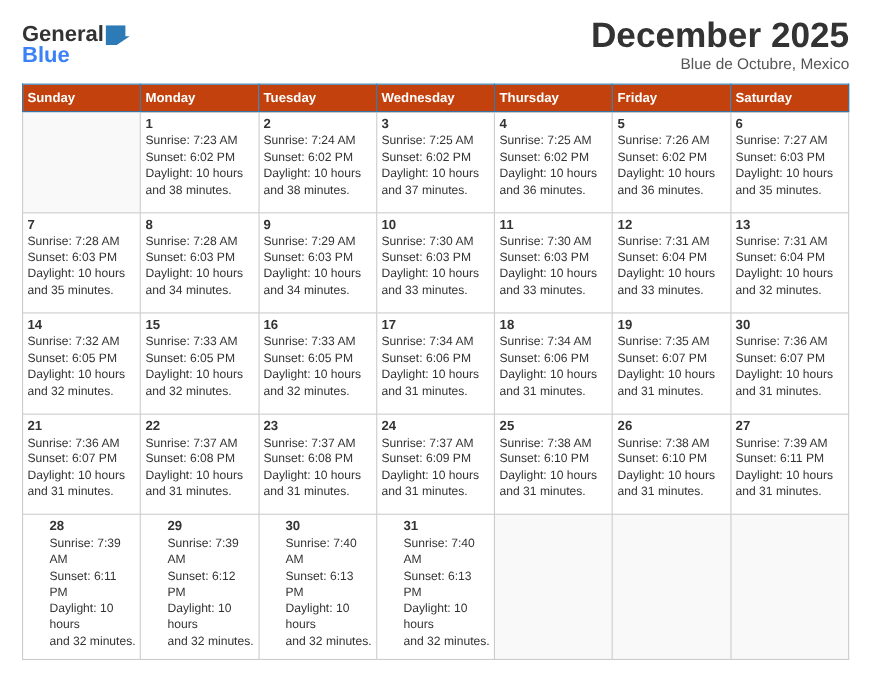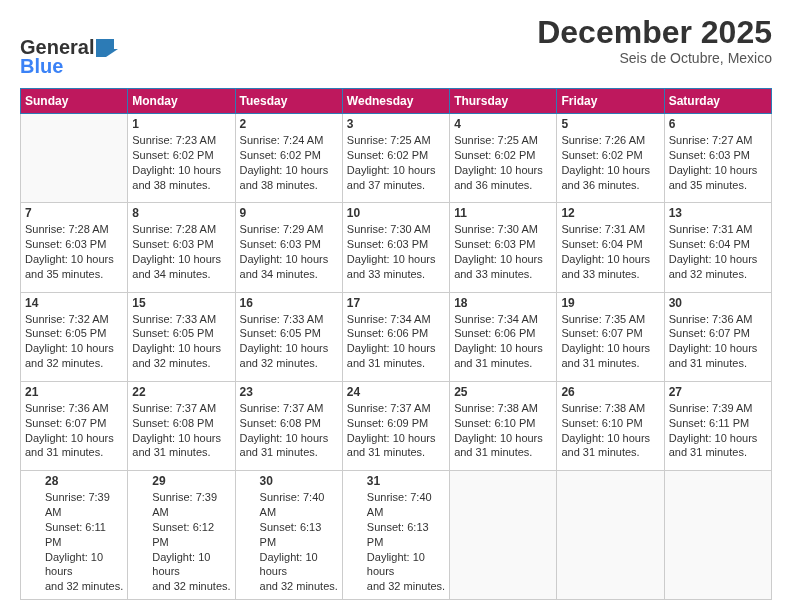--- a/index.html
+++ b/index.html
@@ -20,21 +20,21 @@
     .header {
       display: flex;
       justify-content: space-between;
       align-items: flex-start;
       margin-bottom: 10px;
     }
     .logo {
       display: flex;
       flex-direction: column;
       align-items: flex-start;
-      margin-top: 20px;
+      margin-top: 4px;
     }
     .logo-row {
       display: flex;
       align-items: center;
     }
     .title-block {
       text-align: right;
     }
     .month-year {
       font-size: 32px;
@@ -48,21 +48,21 @@
       margin-top: 2px;
     }
     .calendar {
       flex: 1;
       border: 1px solid #ccc;
       border-collapse: collapse;
       width: 100%;
       table-layout: fixed;
     }
     .calendar th {
-      background: #be185d;
+      background: #c2410c;
       color: #fff;
       font-size: 12px;
       font-weight: bold;
       padding: 5px 4px;
       text-align: left;
       border: 1px solid #2c7bb6;
     }
     .calendar td {
       border: 1px solid #ccc;
       vertical-align: top;
@@ -99,21 +99,21 @@
       <div class="logo-row">
         <span style="font-size:20px; font-weight:bold; color:#333;">General</span>
         <svg width="22" height="18" viewBox="0 0 22 18" style="margin-left:2px;">
           <polygon points="0,0 18,0 18,10 22,10 10,18 0,18" fill="#2c7bb6"></polygon>
         </svg>
       </div>
       <span style="font-size:20px; font-weight:bold; color:#3b82f6; margin-top:-4px;">Blue</span>
     </div>
     <div class="title-block">
       <div class="month-year">December 2025</div>
-      <div class="location">Seis de Octubre, Mexico</div>
+      <div class="location">Blue de Octubre, Mexico</div>
     </div>
   </div>
 
   <table class="calendar">
     <thead>
       <tr>
         <th>Sunday</th>
         <th>Monday</th>
         <th>Tuesday</th>
         <th>Wednesday</th>

